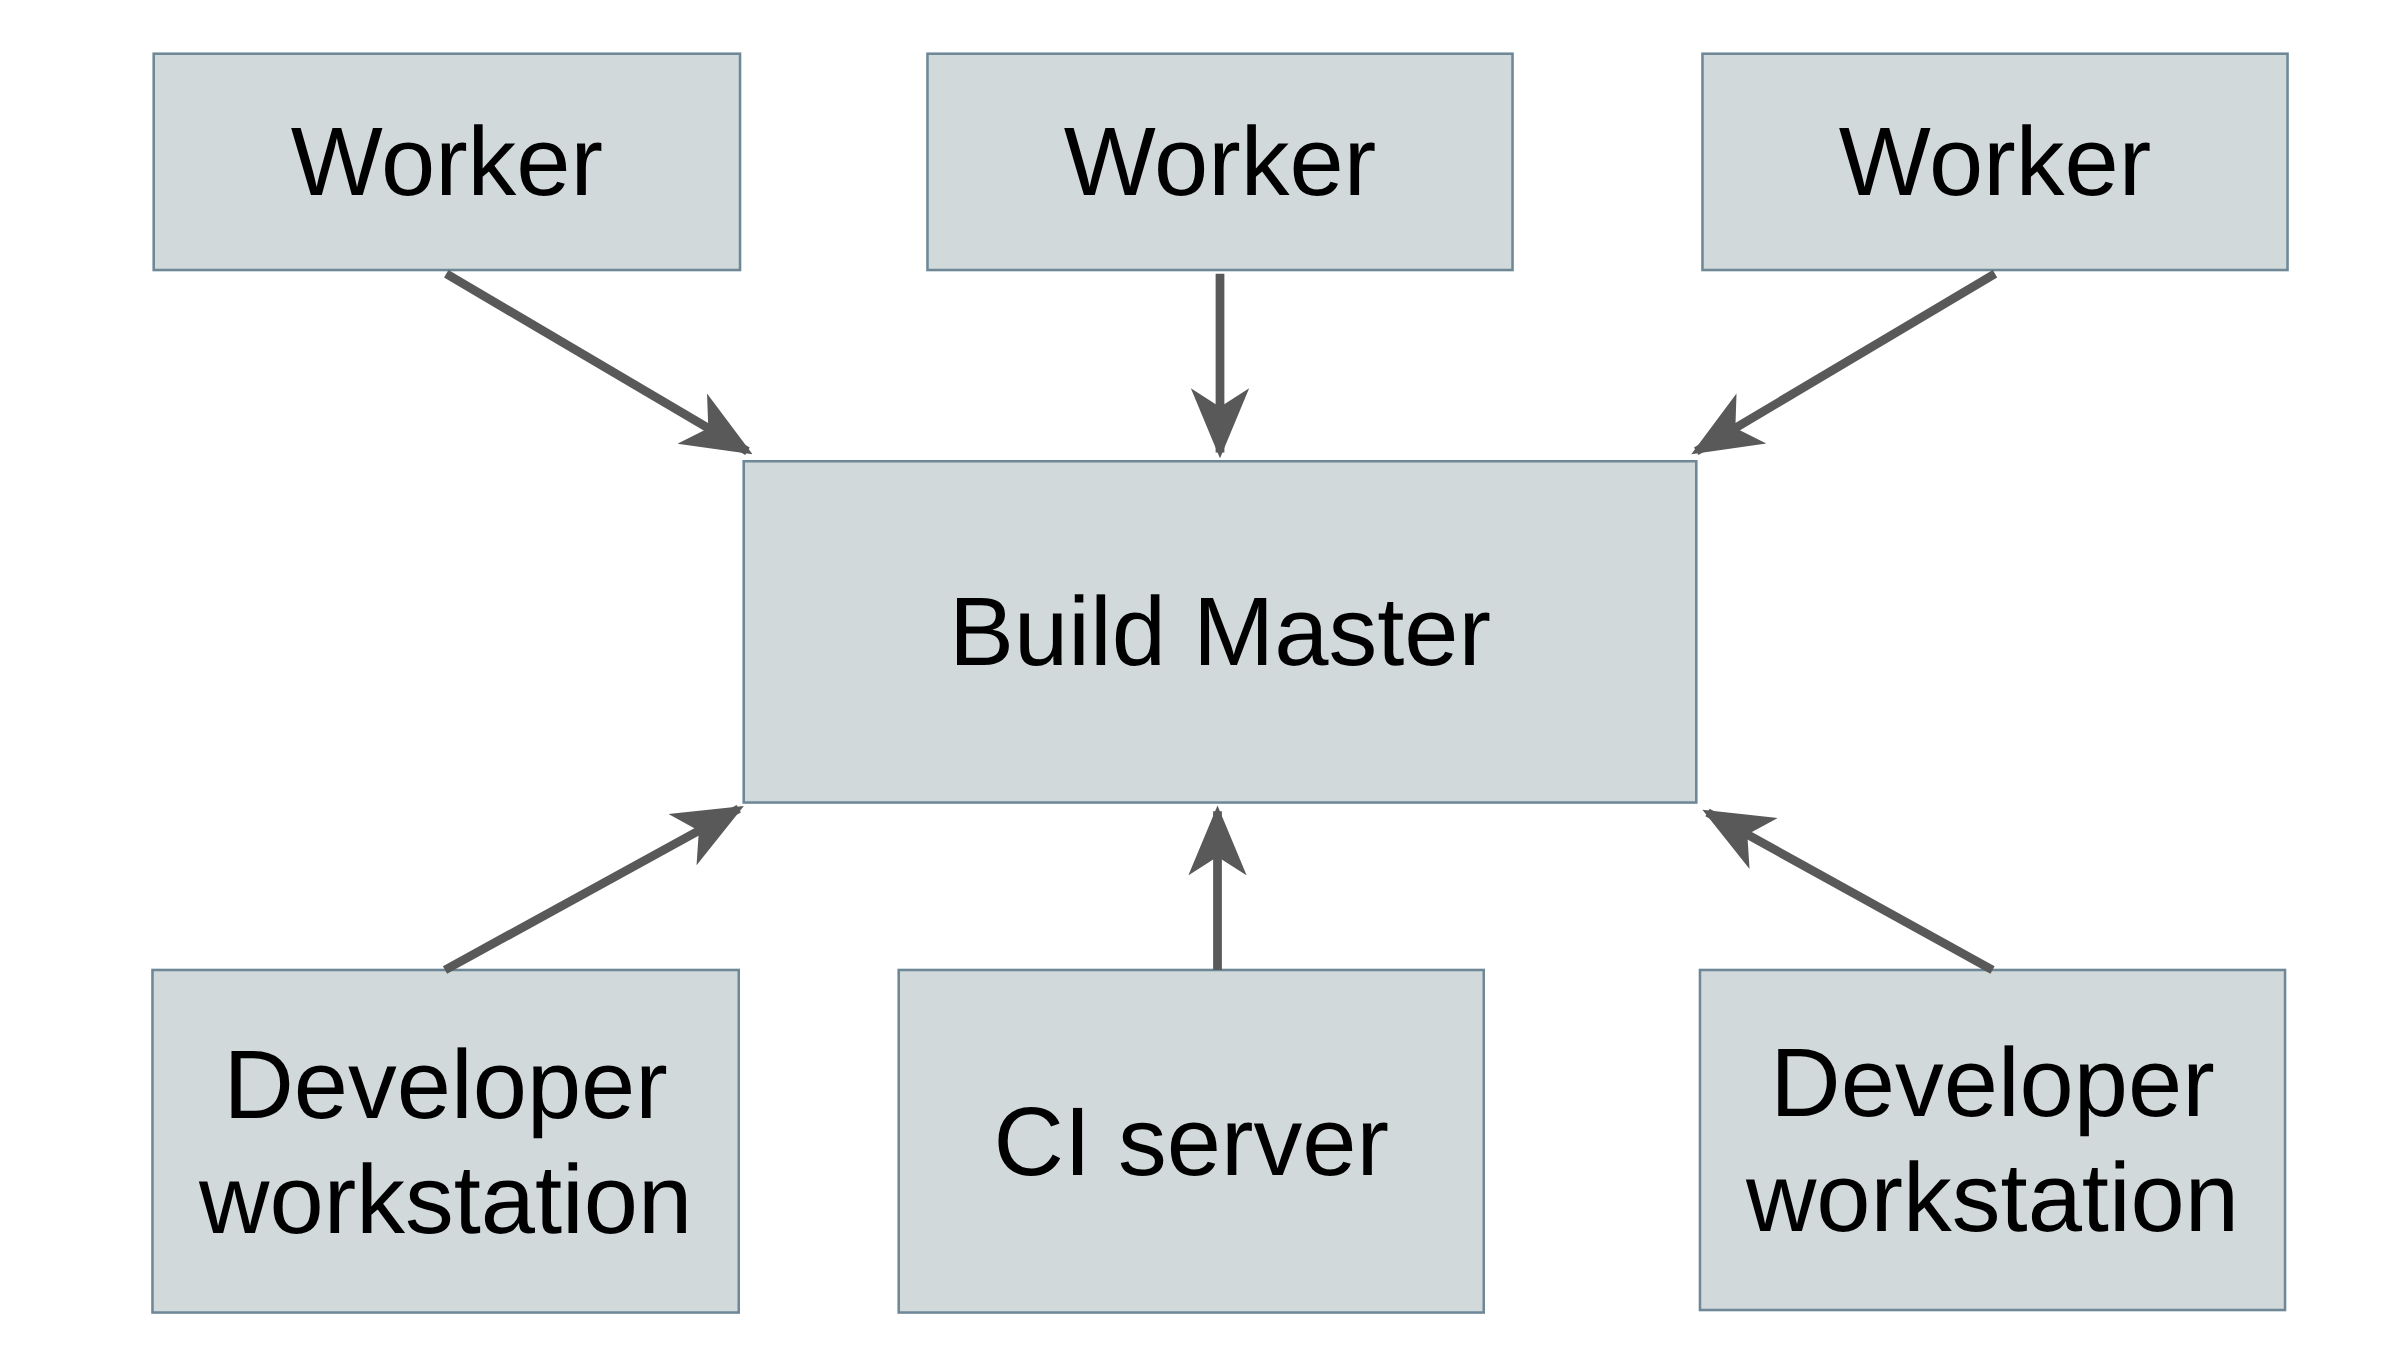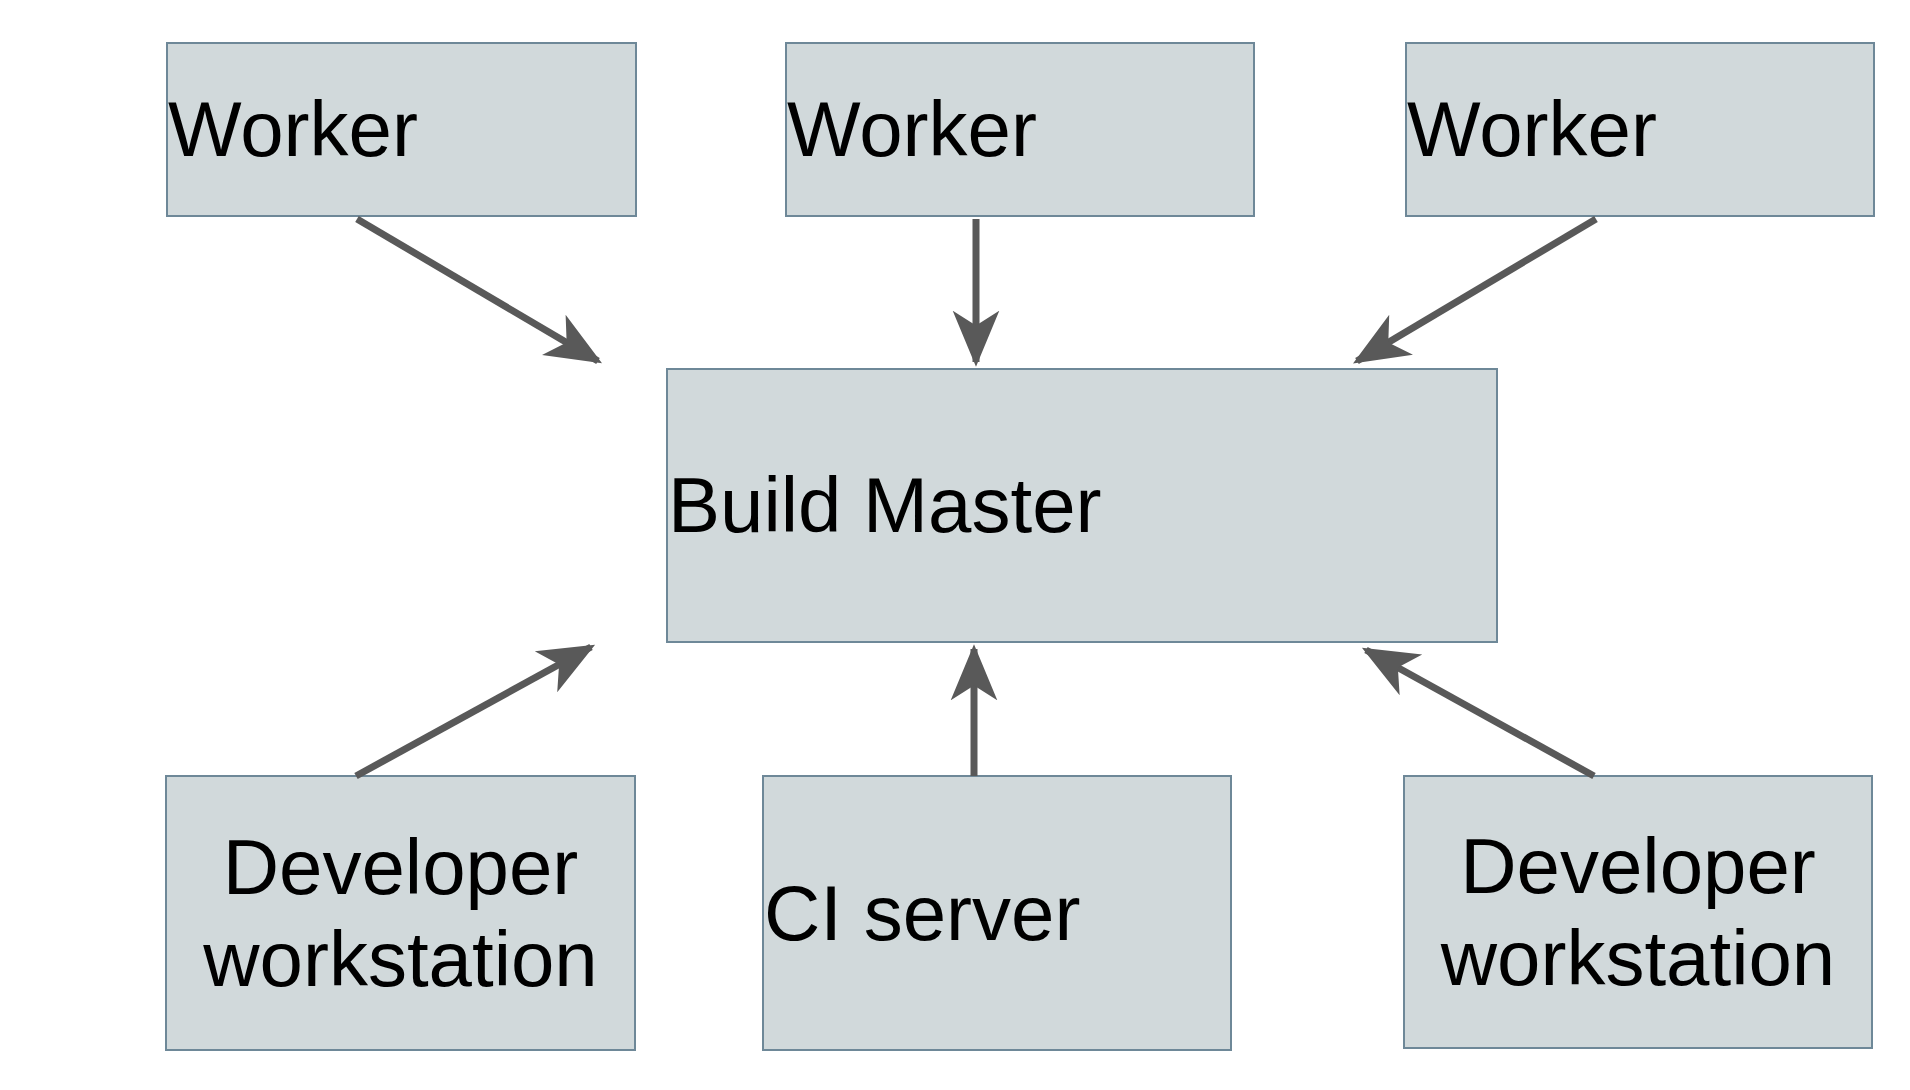--- a/index.html
+++ b/index.html
@@ -15,36 +15,35 @@
     font-family: "Liberation Sans", "DejaVu Sans", sans-serif;
     overflow: hidden;
   }
   .node {
     position: absolute;
     box-sizing: border-box;
     background: var(--node-fill, #d1d9db);
     border: 2px solid var(--node-border, #6e8898);
     display: flex;
     align-items: center;
-    justify-content: flex-start;
+    justify-content: center;
     text-align: center;
-    margin-left: 44px;
   }
   .node-label {
     color: var(--text-color, #000000);
     font-size: 78px;
     line-height: 1.18;
     letter-spacing: 0px;
     white-space: pre-line;
   }
   
   .node.worker-1      { left: 122px;  top: 42px;  width: 471px; height: 175px; }
   .node.worker-2      { left: 741px;  top: 42px;  width: 470px; height: 175px; }
   .node.worker-3      { left: 1361px; top: 42px;  width: 470px; height: 175px; }
-  .node.build-master  { left: 622px;  top: 368px; width: 832px; height: 275px; }
+  .node.build-master  { left: 594px;  top: 368px; width: 764px; height: 275px; }
   .node.dev-left      { left: 121px;  top: 775px; width: 471px; height: 276px; }
   .node.ci-server     { left: 718px;  top: 775px; width: 470px; height: 276px; }
   .node.dev-right     { left: 1359px; top: 775px; width: 470px; height: 274px; }
 
   svg.edges {
     position: absolute;
     left: 0;
     top: 0;
     width: 100%;
     height: 100%;

